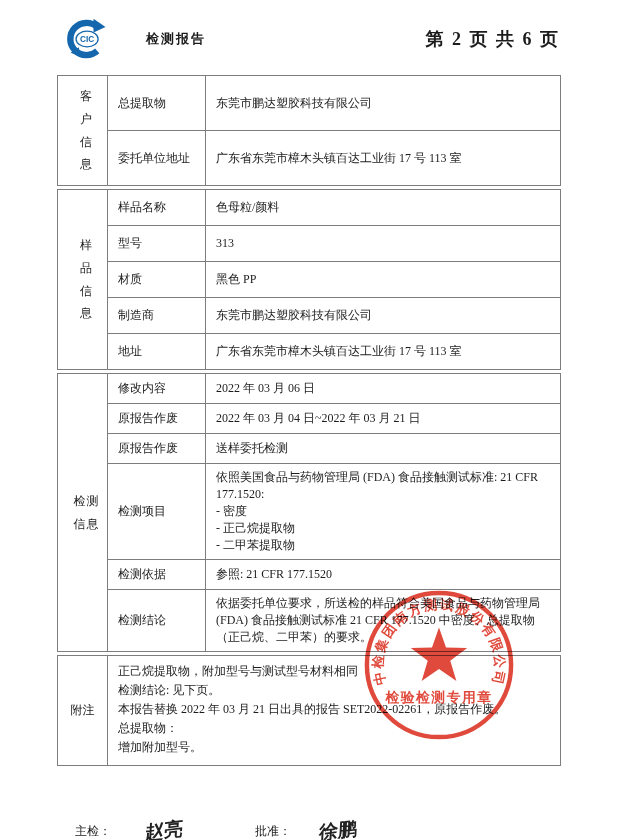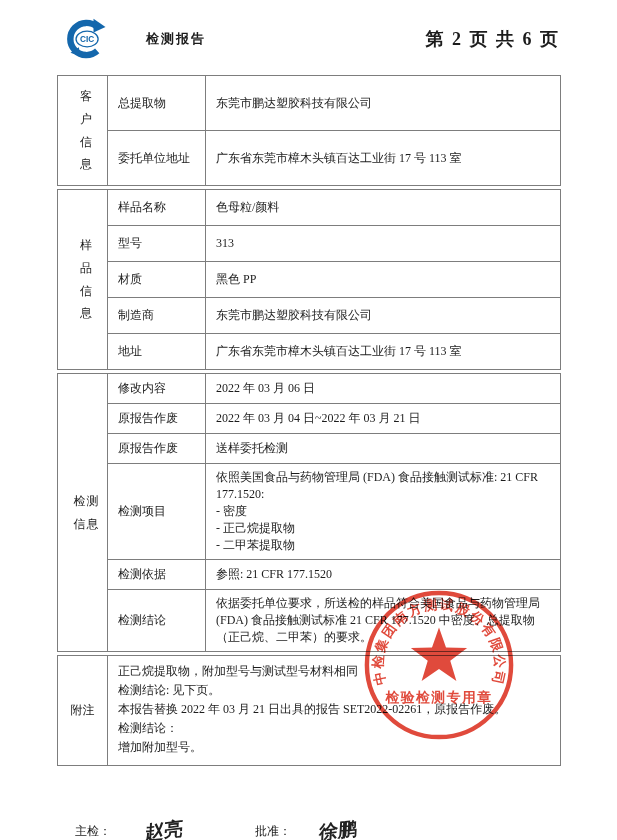--- a/index.html
+++ b/index.html
@@ -170,21 +170,21 @@
           <col class="c-label">
           <col>
         </colgroup>
       <tbody>
           <tr>
         <td class="group">附注</td>
         <td class="notes-cell" colspan="2">
           <div>正己烷提取物，附加型号与测试型号材料相同</div>
           <div>检测结论: 见下页。</div>
           <div>本报告替换 2022 年 03 月 21 日出具的报告 SET2022-02261，原报告作废。</div>
-          <div>检测结论：</div>
+          <div>总提取物：</div>
           <div>增加附加型号。</div>
         </td>
       </tr>
     </tbody>
       </table>
   </div>
 
   <svg class="stamp" viewBox="0 0 160 160">
     <defs>
       <path id="ringpath" d="M 26.5,100 A 57,57 0 1 1 133.5,100" fill="none"></path>

